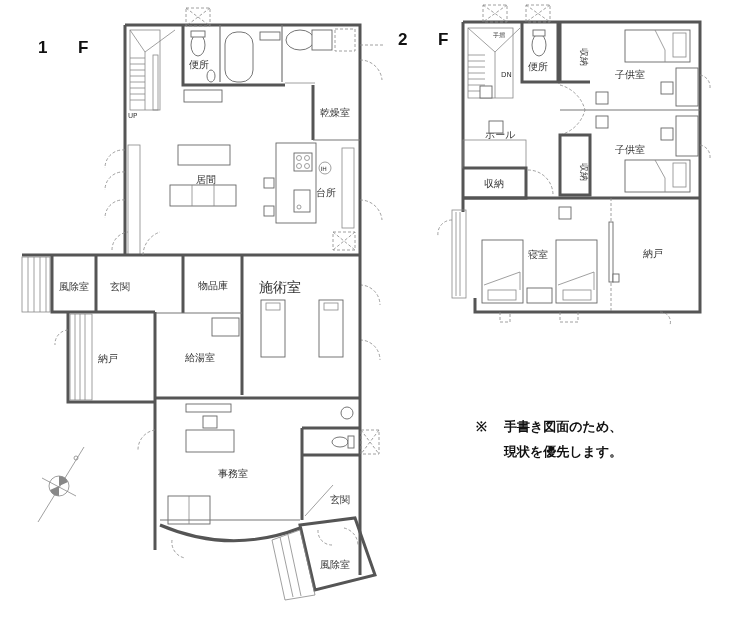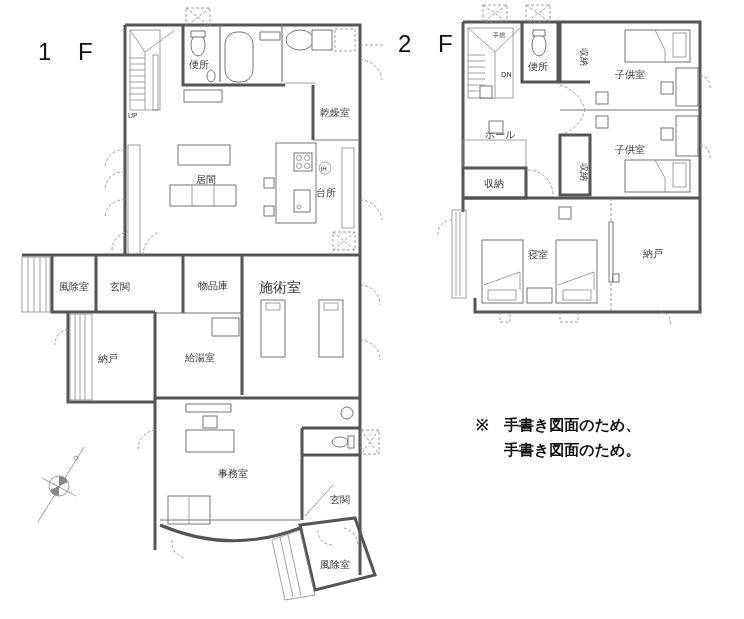--- a/index.html
+++ b/index.html
@@ -1,23 +1,23 @@
 <!DOCTYPE html>
 <html><head>
 <meta charset="utf-8">
 <style>
   html, body { margin:0; padding:0; background:#ffffff; }
   body { width:744px; height:619px; position:relative; overflow:hidden;
          font-family:"DejaVu Sans", sans-serif; }
   #plan { position:absolute; left:0; top:0; width:744px; height:619px; }
   .floor-label { position:absolute; font-family:"Liberation Sans", sans-serif;
-                 font-size:24px; font-weight:normal; color:#111; letter-spacing:0; }
+                 font-size:17px; font-weight:bold; color:#111; letter-spacing:0; }
   .floor-label .num { display:inline-block; width:40px; }
-  .note { position:absolute; left:476px; top:414px; font-family:Liberation Mono, monospace;
-          font-size:15px; font-weight:bold; color:#111; line-height:25px; }
+  .note { position:absolute; left:476px; top:414px; font-family:Liberation Sans, sans-serif;
+          font-size:13px; font-weight:bold; color:#111; line-height:25px; }
   .note .mark { display:inline-block; width:28px; }
   .note .line2 { padding-left:28px; }
   svg text { font-family:"DejaVu Sans", sans-serif; fill:#333; }
   .w { stroke:#555; stroke-width:3; fill:none; }
   .wi { stroke:#777; stroke-width:1.2; fill:none; }
   .thin { stroke:#888; stroke-width:0.8; fill:none; }
   .dash { stroke:#888; stroke-width:0.8; fill:none; stroke-dasharray:3 2; }
   .furn { stroke:#666; stroke-width:0.9; fill:#fff; }
 </style>
 </head>
@@ -25,21 +25,21 @@
 
 <div class="floor-label" style="left:38px; top:38px;">
   <span class="num">1</span><span>F</span>
 </div>
 <div class="floor-label" style="left:398px; top:30px;">
   <span class="num">2</span><span>F</span>
 </div>
 
 <div class="note">
   <div><span class="mark">※</span><span>手書き図面のため、</span></div>
-  <div class="line2">手書き図面のため。</div>
+  <div class="line2">現状を優先します。</div>
 </div>
 
 <svg id="plan" viewBox="0 0 744 619" xmlns="http://www.w3.org/2000/svg">
 
   <g>
 
     <path class="w" d="M125,25 L360,25 L360,255 M125,25 L125,255"></path>
 
     <path class="w" d="M183,25 L183,85 L285,85"></path>
     <path class="wi" d="M220,25 L220,82 M282,25 L282,82"></path>

